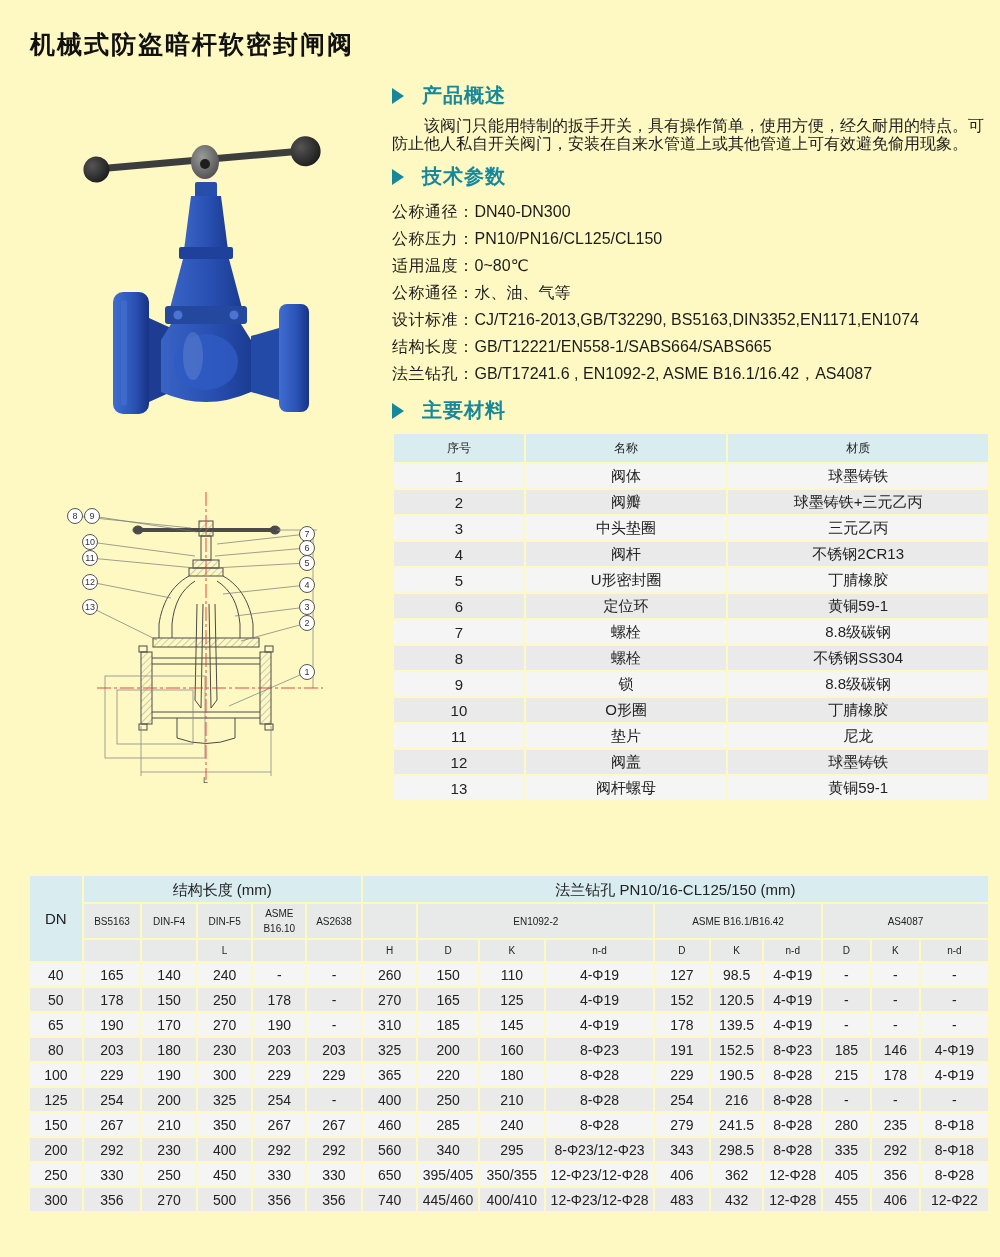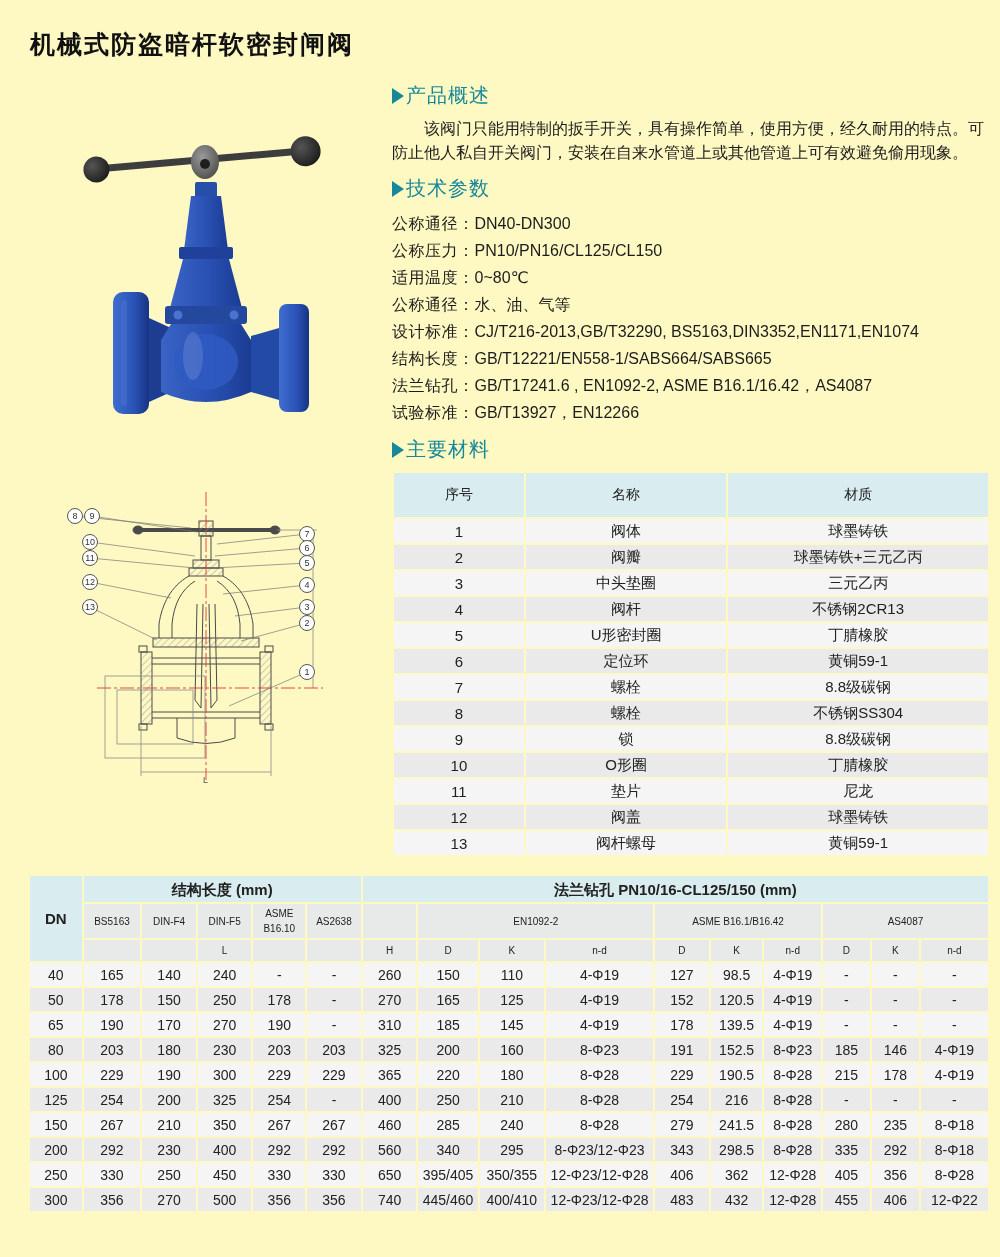--- a/index.html
+++ b/index.html
@@ -6,44 +6,44 @@
     --accent:#17889a; --hdr-blue:#d9ecef; --hdr-gray:#e8eaea;
     --row-a:#f5f5f5; --row-b:#eaeaea; --ink:#222;
   }
   *{margin:0;padding:0;box-sizing:border-box;}
   body{background:#888;font-family:"Liberation Sans","DejaVu Sans",sans-serif;}
   .page{position:relative;width:1000px;height:1257px;background:#fef9c3;margin:0 auto;
         overflow:hidden;color:var(--ink);}
   .page-title{position:absolute;left:30px;top:28px;font-size:25px;font-weight:bold;
         letter-spacing:2px;color:#111;}
   
-  .sec-head{display:flex;align-items:center;gap:2px;color:var(--accent);
-        font-size:20px;font-weight:normal;letter-spacing:1px;}
+  .sec-head{display:flex;align-items:center;gap:18px;color:var(--accent);
+        font-size:20px;font-weight:bold;letter-spacing:1px;}
   .arrow{width:0;height:0;border-left:12px solid var(--accent);
         border-top:8px solid transparent;border-bottom:8px solid transparent;display:inline-block;}
   
   .right-col{position:absolute;left:392px;top:82px;width:598px;}
-  .overview-body{margin:8px 0 10px 0;font-size:16px;line-height:24px;text-indent:2em;color:#1c1c1c;}
+  .overview-body{margin:8px 0 10px 0;font-size:16px;line-height:18px;text-indent:2em;color:#1c1c1c;}
   .param-list{margin:8px 0 10px 0;}
   .param-row{font-size:16px;line-height:27px;color:#1c1c1c;white-space:nowrap;}
   .param-row .lbl{letter-spacing:.5px;}
   
   table{border-collapse:separate;border-spacing:2px;width:100%;table-layout:fixed;}
   th,td{text-align:center;vertical-align:middle;font-weight:normal;}
   
   .materials-table{margin-top:8px;}
-  .materials-table th{background:var(--hdr-blue);height:44px;font-size:14px;}
+  .materials-table th{background:var(--hdr-blue);height:28px;font-size:12px;}
   .materials-table td{height:24px;font-size:15px;}
   .materials-table tr:nth-child(odd) td{background:var(--row-a);}
   .materials-table tr:nth-child(even) td{background:var(--row-b);}
   
   .dims-block{position:absolute;left:28px;top:866px;width:962px;}
   .dims-table{margin-top:8px;font-size:14px;}
   .dims-table th{font-size:10px;line-height:15px;padding:2px 1px;}
-  .dims-table .h-blue{background:var(--hdr-blue);height:26px;font-size:15px;font-weight:bold;}
+  .dims-table .h-blue{background:var(--hdr-blue);height:26px;font-size:15px;}
   .dims-table .h-gray{background:var(--hdr-gray);height:32px;}
   .dims-table .h-sub{background:var(--hdr-gray);height:21px;}
   .dims-table td{height:23px;font-size:14px;padding:0 1px;}
   .dims-table tbody tr:nth-child(odd) td{background:var(--row-a);}
   .dims-table tbody tr:nth-child(even) td{background:var(--row-b);}
   
   .photo-box{position:absolute;left:55px;top:100px;width:322px;height:322px;}
   .drawing-box{position:absolute;left:45px;top:486px;width:335px;height:300px;}
   svg{display:block;width:100%;height:100%;}
 </style>
@@ -118,21 +118,20 @@
       <span>技术参数</span>
     </div>
     <div class="param-list">
         <div class="param-row"><span class="lbl">公称通径：</span><span class="val">DN40-DN300</span></div>
         <div class="param-row"><span class="lbl">公称压力：</span><span class="val">PN10/PN16/CL125/CL150</span></div>
         <div class="param-row"><span class="lbl">适用温度：</span><span class="val">0~80℃</span></div>
         <div class="param-row"><span class="lbl">公称通径：</span><span class="val">水、油、气等</span></div>
         <div class="param-row"><span class="lbl">设计标准：</span><span class="val">CJ/T216-2013,GB/T32290, BS5163,DIN3352,EN1171,EN1074</span></div>
         <div class="param-row"><span class="lbl">结构长度：</span><span class="val">GB/T12221/EN558-1/SABS664/SABS665</span></div>
         <div class="param-row"><span class="lbl">法兰钻孔：</span><span class="val">GB/T17241.6 , EN1092-2, ASME B16.1/16.42，AS4087</span></div>
-        <div class="param-row"><span class="lbl">试验标准：</span><span class="val">GB/T13927，EN12266</span></div>
       </div>
 
     <div class="sec-head">
       <span class="arrow"></span>
       <span>主要材料</span>
     </div>
     <table class="materials-table">
       <colgroup>
           <col style="width:22%">
           <col style="width:34%">

